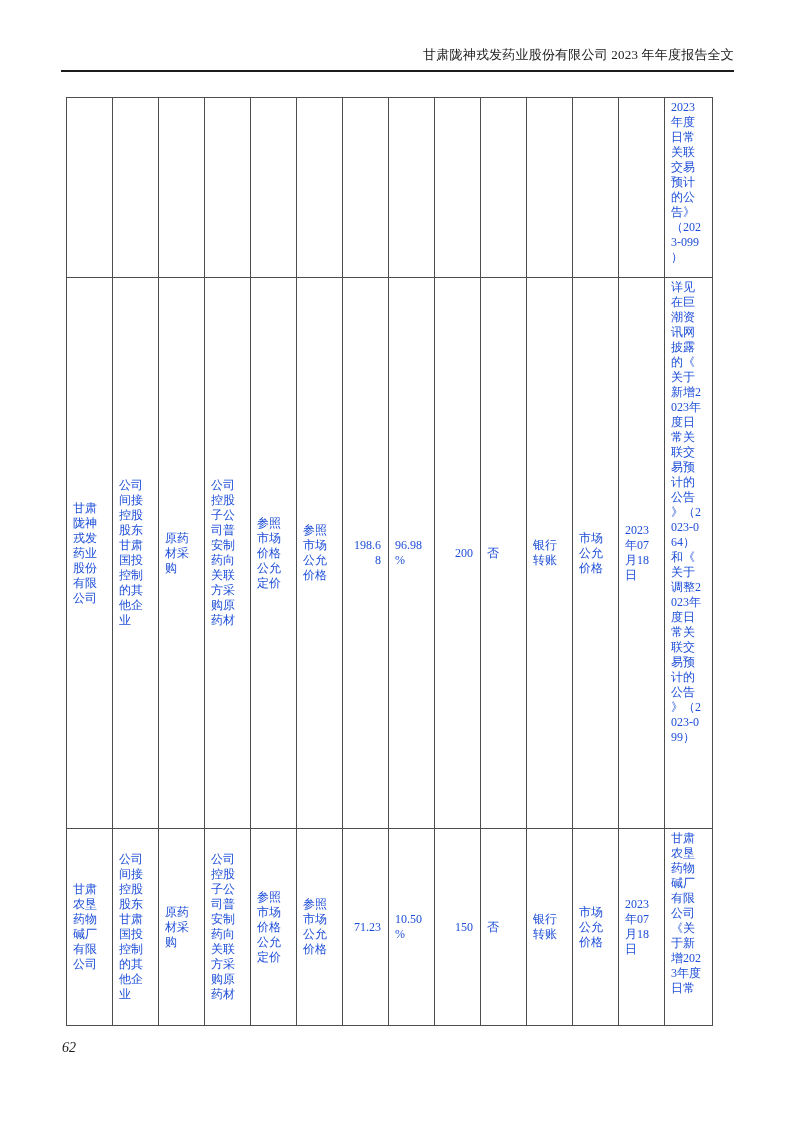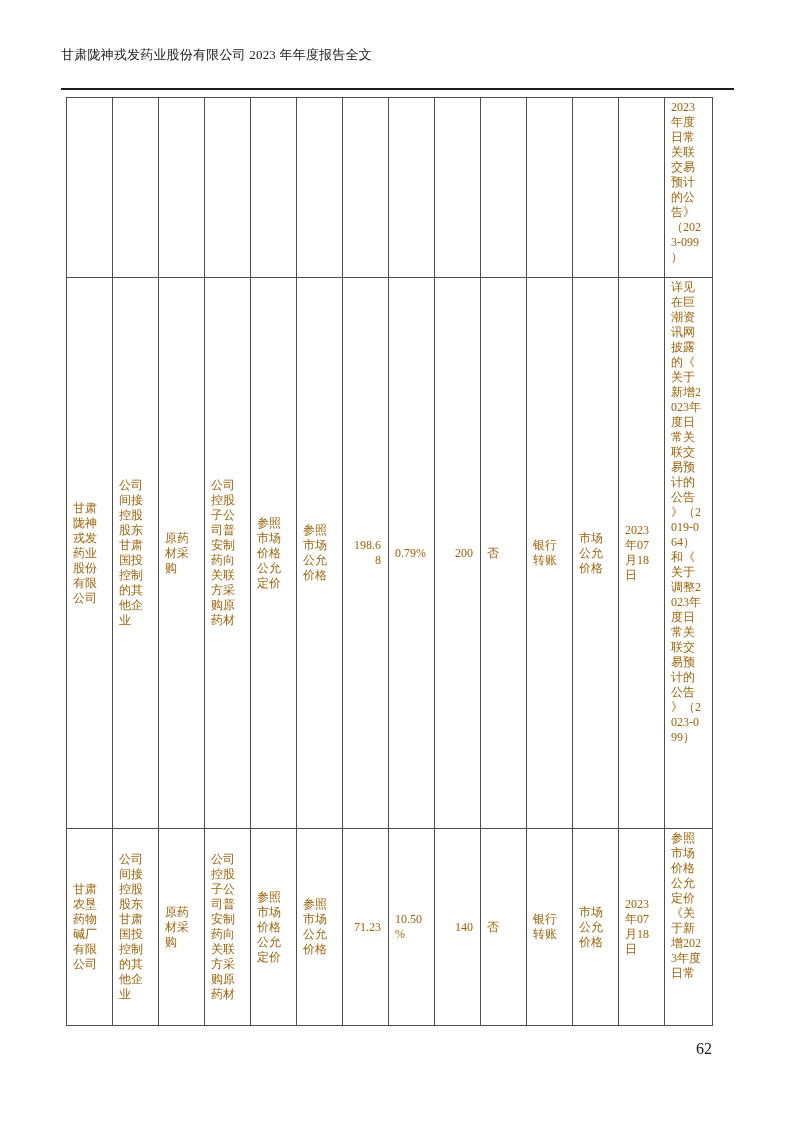--- a/index.html
+++ b/index.html
@@ -5,51 +5,51 @@
   html,body{margin:0;padding:0;background:#ffffff;}
   body{
     width:793px;height:1122px;
     font-family:"Liberation Serif","DejaVu Serif",serif;
     color:#1a1a1a;
   }
   .page{position:relative;width:793px;height:1122px;background:#fff;overflow:hidden;}
 
   .page-header{
     position:absolute;top:46px;left:61px;width:673px;
-    text-align:left;font-size:13px;letter-spacing:0.2px;
-    padding-bottom:24px;border-bottom:2px solid #1c1c1c;
+    text-align:right;font-size:13px;letter-spacing:0.2px;
+    padding-bottom:6px;border-bottom:2px solid #1c1c1c;
     white-space:nowrap;
   }
 
   table.rel-table{
     position:absolute;top:97px;left:66px;
     border-collapse:collapse;table-layout:fixed;
     width:646px;
   }
   .rel-table td{
     border:1px solid #4d4d4d;
     font-size:12px;line-height:15px;
     vertical-align:middle;
     padding:2px 7px 2px 6px;
     word-break:break-all;overflow-wrap:anywhere;line-break:anywhere;
     overflow:hidden;
-    color:#a16207;
+    color:#1d4ed8;
   }
   tr.row-0{height:180px;}
   tr.row-1{height:551px;}
   tr.row-2{height:197px;}
   
   .rel-table td:nth-child(7),
   .rel-table td:nth-child(9){text-align:right;}
   
   .rel-table td:nth-child(14){vertical-align:top;padding:2px 8px 2px 6px;}
 
   .page-footer{
     position:absolute;top:1040px;left:62px;width:650px;
-    text-align:right;font-size:16px;
+    font-size:14px;font-style:italic;
   }
 </style>
 </head>
 <body>
 
 <div class="page">
 
   <div class="page-header">
     <span>甘肃陇神戎发药业股份有限公司 2023 年年度报告全文</span>
   </div>
@@ -89,42 +89,42 @@
           <td>2023年度日常关联交易预计的公告》（2023-099）</td>
         </tr>
         <tr class="row-1">
           <td>甘肃陇神戎发药业股份有限公司</td>
           <td>公司间接控股股东甘肃国投控制的其他企业</td>
           <td>原药材采购</td>
           <td>公司控股子公司普安制药向关联方采购原药材</td>
           <td>参照市场价格公允定价</td>
           <td>参照市场公允价格</td>
           <td>198.68</td>
-          <td>0.79%</td>
+          <td>96.98%</td>
           <td>200</td>
           <td>否</td>
           <td>银行转账</td>
           <td>市场公允价格</td>
           <td>2023年07月18日</td>
-          <td>详见在巨潮资讯网披露的《关于新增2023年度日常关联交易预计的公告》（2019-064）和《关于调整2023年度日常关联交易预计的公告》（2023-099）</td>
+          <td>详见在巨潮资讯网披露的《关于新增2023年度日常关联交易预计的公告》（2023-064）和《关于调整2023年度日常关联交易预计的公告》（2023-099）</td>
         </tr>
         <tr class="row-2">
           <td>甘肃农垦药物碱厂有限公司</td>
           <td>公司间接控股股东甘肃国投控制的其他企业</td>
           <td>原药材采购</td>
           <td>公司控股子公司普安制药向关联方采购原药材</td>
           <td>参照市场价格公允定价</td>
           <td>参照市场公允价格</td>
           <td>71.23</td>
           <td>10.50%</td>
-          <td>140</td>
+          <td>150</td>
           <td>否</td>
           <td>银行转账</td>
           <td>市场公允价格</td>
           <td>2023年07月18日</td>
-          <td>参照市场价格公允定价《关于新增2023年度日常</td>
+          <td>甘肃农垦药物碱厂有限公司《关于新增2023年度日常</td>
         </tr>
       </tbody>
   </table>
 
   <div class="page-footer">62</div>
 
 </div>
 
 </body></html>

